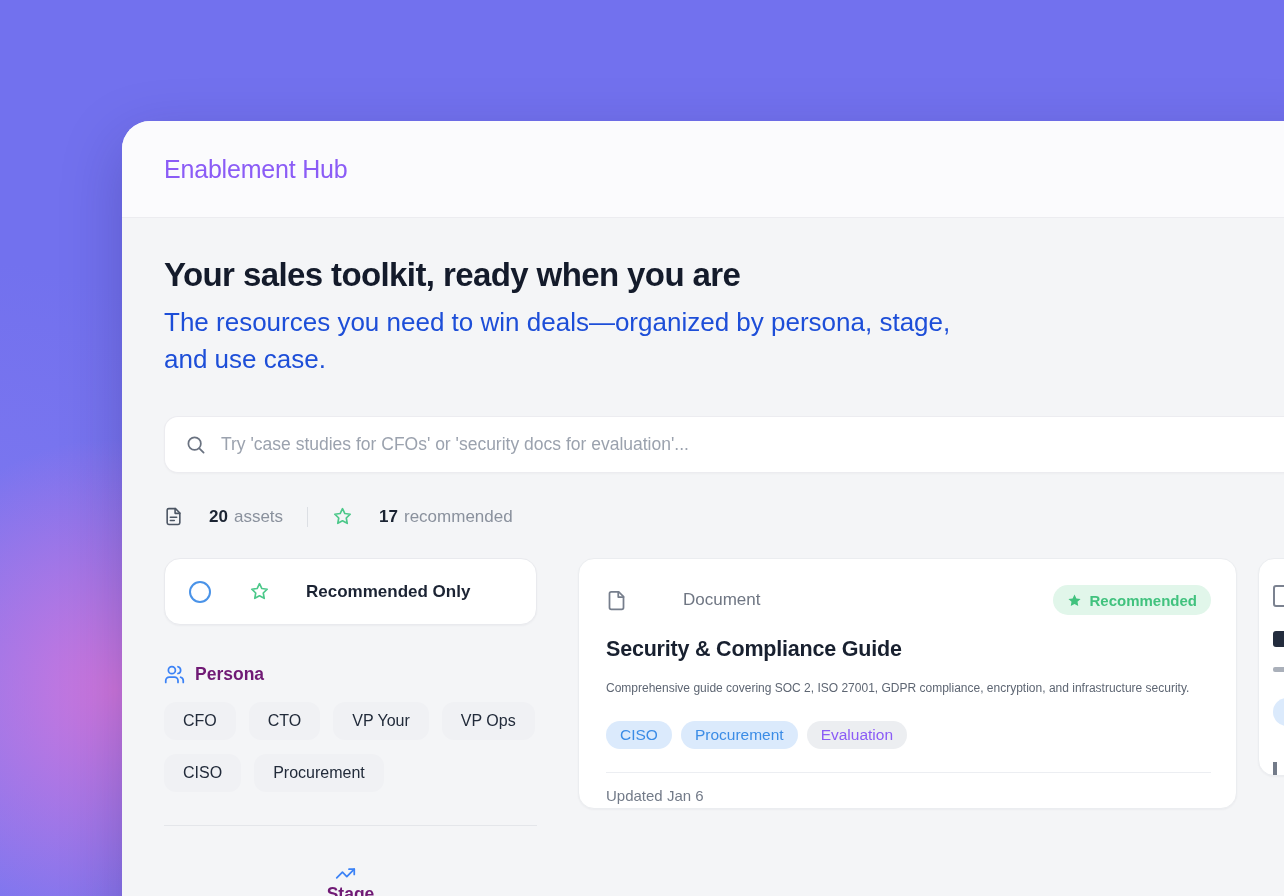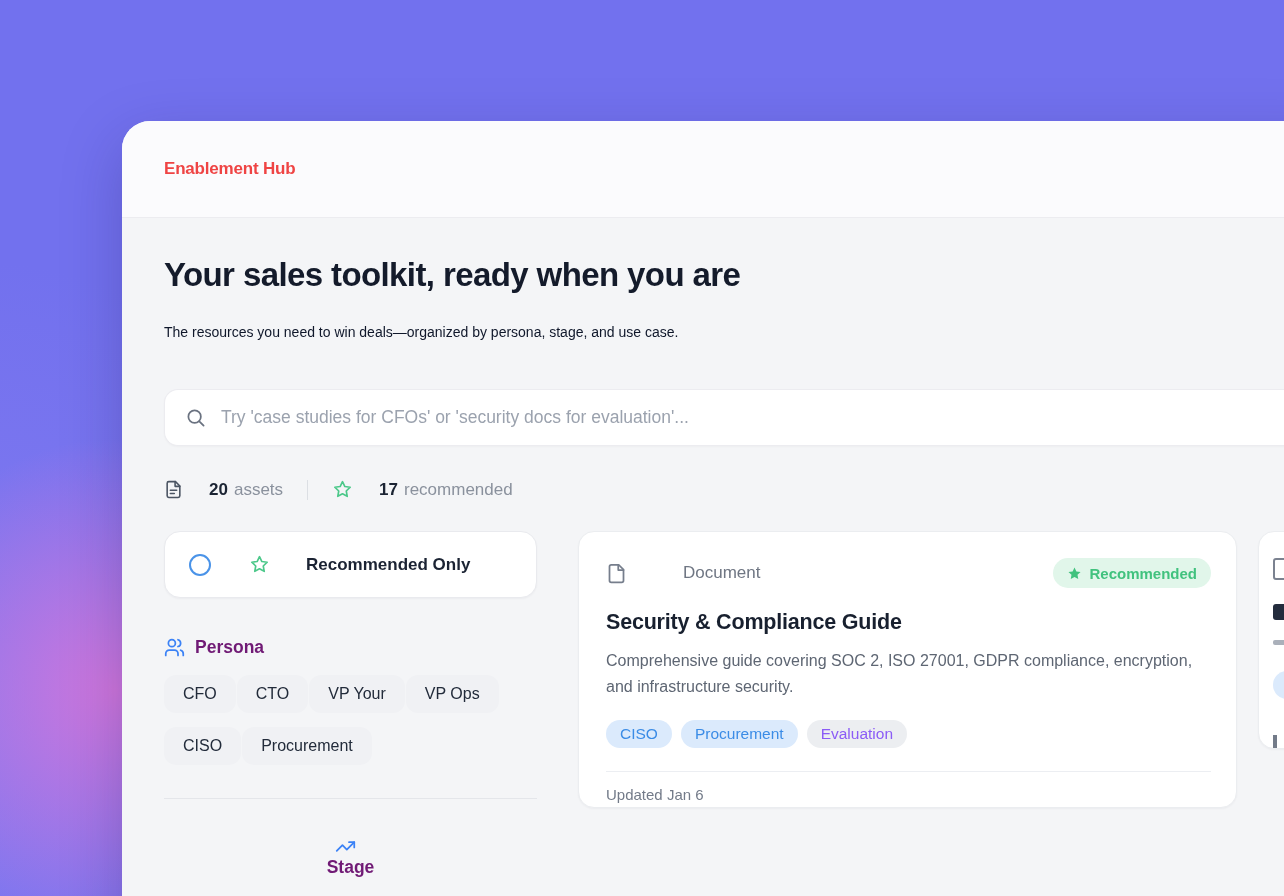--- a/index.html
+++ b/index.html
@@ -19,30 +19,30 @@
     width:1222px; height:835px;
     background:#f4f5f7; border-radius:28px;
     overflow:hidden;
     box-shadow:0 20px 60px rgba(30,25,90,.25);
   }
   .panel-header {
     height:97px; background:#fbfbfd;
     border-bottom:1px solid #ececf0;
     display:flex; align-items:center; padding:0 42px;
   }
-  .app-title { font-size:17px; font-weight:700; color:#ef4444; letter-spacing:-.2px; }
+  .app-title { font-size:25px; font-weight:400; color:#8b5cf6; letter-spacing:-.2px; }
 
   .content { padding:38px 42px 0 42px; }
 
   .hero-title {
     font-size:33px; font-weight:800; color:#141b2b; letter-spacing:-.6px;
   }
   .hero-subtitle {
-    margin-top:20px; max-width:820px;
-    font-size:14px; line-height:37px; color:#0f172a;
+    margin-top:10px; max-width:820px;
+    font-size:26px; line-height:37px; color:#1d4ed8;
   }
 
   
   .search-bar {
     margin-top:38px; margin-right:-62px;
     height:57px; background:#ffffff;
     border:1px solid #ececf0; border-radius:14px 0 0 14px;
     border-right:none;
     display:flex; align-items:center; padding:0 20px;
     box-shadow:0 1px 2px rgba(16,24,40,.03);
@@ -74,21 +74,21 @@
     width:22px; height:22px; border-radius:50%;
     border:2px solid #4a93e8; background:#fff; flex:none; margin-right:14px;
   }
   .reco-card .star-o { margin-right:12px; }
   .reco-label { font-size:17px; font-weight:600; color:#1b2333; }
 
   .filter-heading { margin-top:39px; display:flex; align-items:center; }
   .filter-heading svg { margin-right:10px; }
   .filter-heading .h-label { font-size:17.5px; font-weight:700; color:#701a75; }
 
-  .chips { margin-top:17px; display:flex; flex-wrap:wrap; gap:14px 1px; }
+  .chips { margin-top:17px; display:flex; flex-wrap:wrap; gap:14px 13px; }
   .chip {
     background:#f0f1f4; border-radius:12px; padding:9px 18px;
     font-size:16px; font-weight:500; color:#222b3a; cursor:pointer;
     border:1px solid transparent;
   }
   .sidebar-divider { margin-top:33px; border-top:1px solid #e4e6ea; }
   .stage-heading { margin-top:37px;flex-direction:column; }
 
   
   .asset-card {
@@ -98,21 +98,21 @@
     box-shadow:0 1px 2px rgba(16,24,40,.04); cursor:pointer;
   }
   .card-top { display:flex; align-items:center;gap:40px; }
   .type-label { font-size:17px; color:#6f7683; margin-left:16px; }
   .badge {
     margin-left:auto; height:30px; padding:0 14px; border-radius:999px;
     background:#e1f6ea; color:#41c27e; font-size:15px; font-weight:600;
     display:flex; align-items:center; gap:7px;
   }
   .card-title { margin-top:22px; font-size:21.5px; font-weight:700; color:#18202f; letter-spacing:-.2px; }
-  .card-desc { margin-top:13px; max-width:600px; font-size:16px; line-height:26px; color:#5e6673; }
+  .card-desc { margin-top:13px; max-width:600px; font-size:12px; line-height:26px; color:#5e6673; }
   .tag-row { margin-top:20px; display:flex; gap:9px; }
   .tag { padding:5px 14px; border-radius:999px; font-size:15.5px; font-weight:500; }
   .tag.blue { background:#dbeafc; color:#3b8ce6; }
   .tag.gray { background:#eceef1; color:#8b5cf6; }
   .card-divider { margin-top:23px; border-top:1px solid #eceef2; }
   .card-footer { padding:14px 0 4px; font-size:15px; color:#737b89; }
 
   
   .asset-card.partial {
     width:240px; padding:26px 0 0 14px; margin-right:0;

